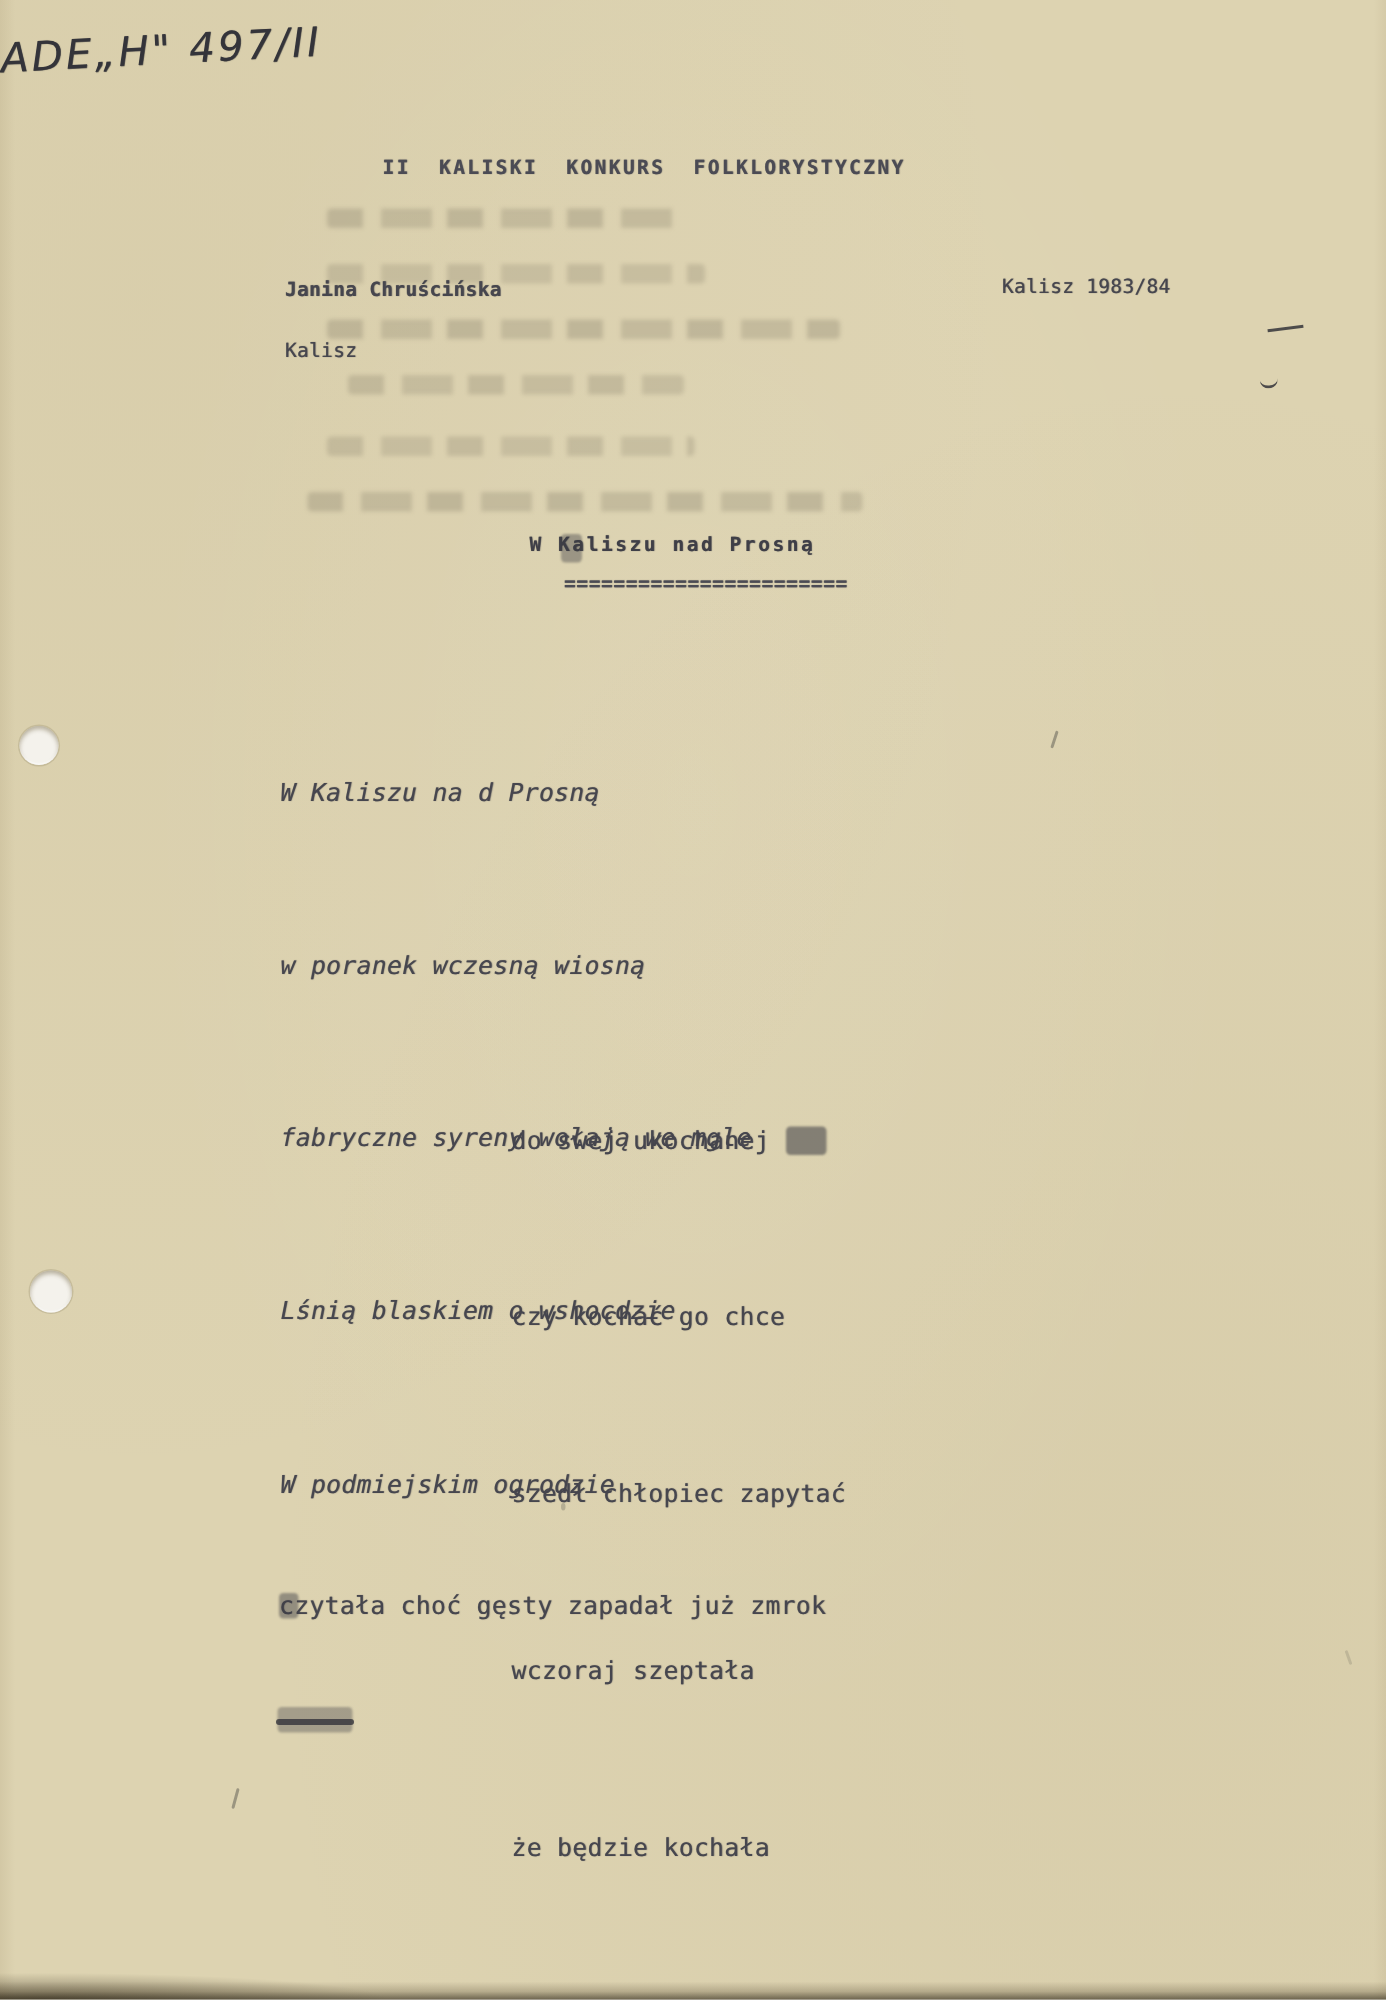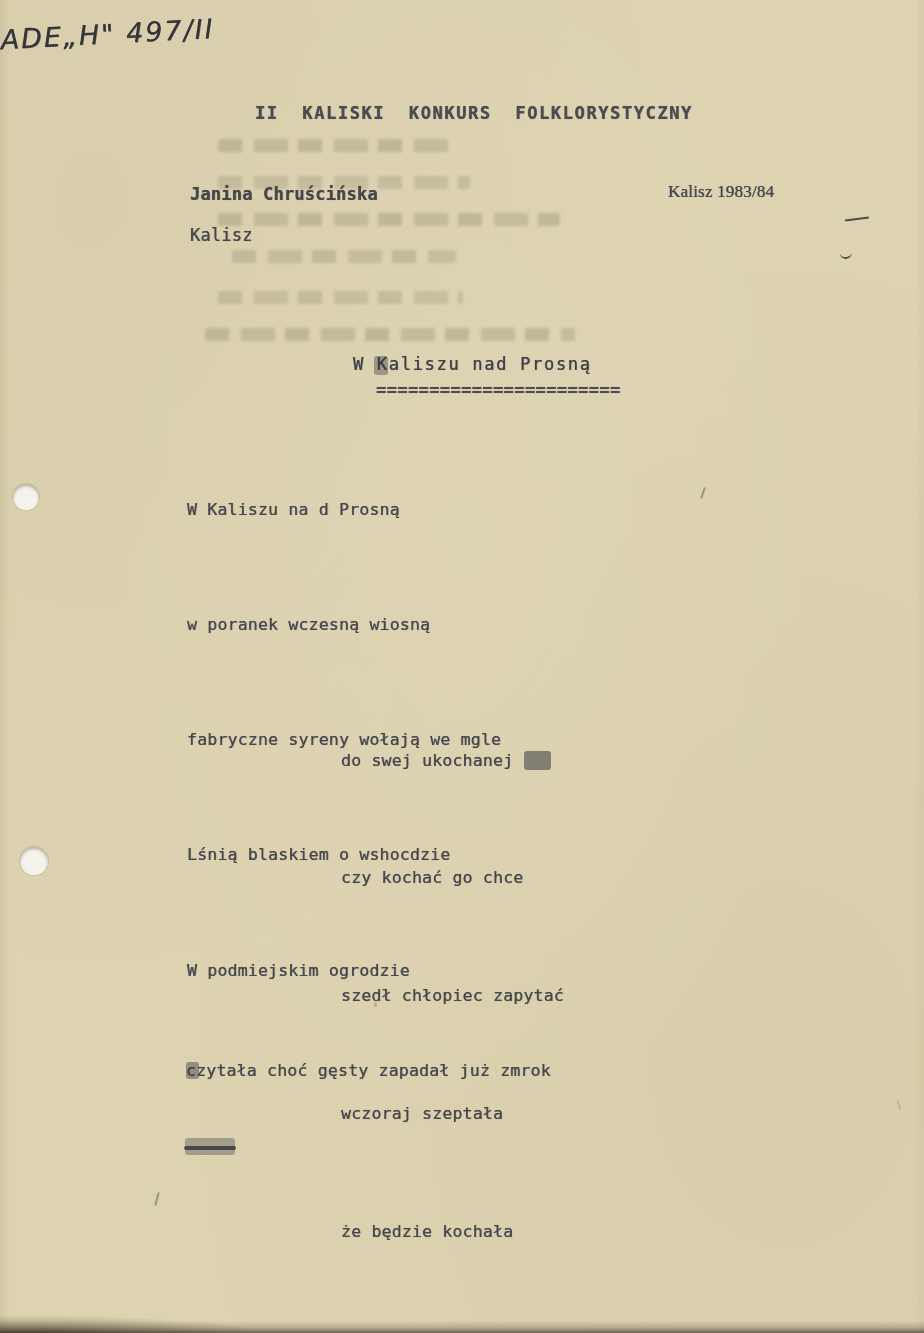--- a/index.html
+++ b/index.html
@@ -14,43 +14,43 @@
       radial-gradient(ellipse at 10% 15%, rgba(150,130,85,0.06), rgba(0,0,0,0) 50%),
       linear-gradient(90deg, rgba(120,100,60,0.10) 0px, rgba(120,100,60,0) 10px),
       linear-gradient(270deg, rgba(120,100,60,0.08) 0px, rgba(120,100,60,0) 8px);
     overflow:hidden;
     font-family:"DejaVu Sans Mono", monospace;
     color:#46464e;
   }
   .type{
     position:absolute;
     white-space:pre;
-    font-size:17px;
+    font-size:13px;
     line-height:22px;
     letter-spacing:0.2px;
     color:#46464e;
     text-shadow:0.4px 0.3px 0.7px rgba(64,64,72,0.65), -0.2px 0 0.4px rgba(64,64,72,0.35);
   }
   .stanza{
     position:absolute;
     white-space:pre;
     font-size:16.5px;
     letter-spacing:0.2px;
     color:#46464e;
     text-shadow:0.4px 0.3px 0.7px rgba(64,64,72,0.6), -0.2px 0 0.4px rgba(64,64,72,0.3);
   }
   .stanza div{white-space:pre;}
-  #stanza1{left:187px;top:414px;line-height:38.4px;}
+  #stanza1{left:187px;top:433px;line-height:38.4px;font-style:italic;}
   #stanza2{left:341px;top:662px;line-height:39.3px;}
   #stanza3{left:186px;top:975px;line-height:38.4px;}
   #header-title{left:255px;top:102px;letter-spacing:1.6px;font-weight:bold;color:#4b4b54;}
   #author-name{left:190px;top:183px;font-weight:bold;}
   #author-city{left:190px;top:224px;}
-  #place-year{left:668px;top:181px;font-family:Liberation Serif, serif;}
-  #poem-title{left:353px;top:353px;letter-spacing:1.7px;font-weight:normal;color:#3f3f47;text-align:center;}
+  #place-year{left:668px;top:181px;}
+  #poem-title{left:353px;top:353px;letter-spacing:1.7px;font-weight:bold;color:#3f3f47;text-align:center;}
   #poem-underline{left:376px;top:379px;letter-spacing:0.4px;font-weight:bold;color:#4b4b54;}
   #handwritten{
     left:650px;top:206px;
     font-family:"DejaVu Sans", sans-serif;
     font-style:italic;
     font-size:27px;
     letter-spacing:2px;
     color:#34343a;
     transform:rotate(-3deg);
     text-shadow:0.3px 0.3px 0.5px rgba(40,40,46,0.7);

